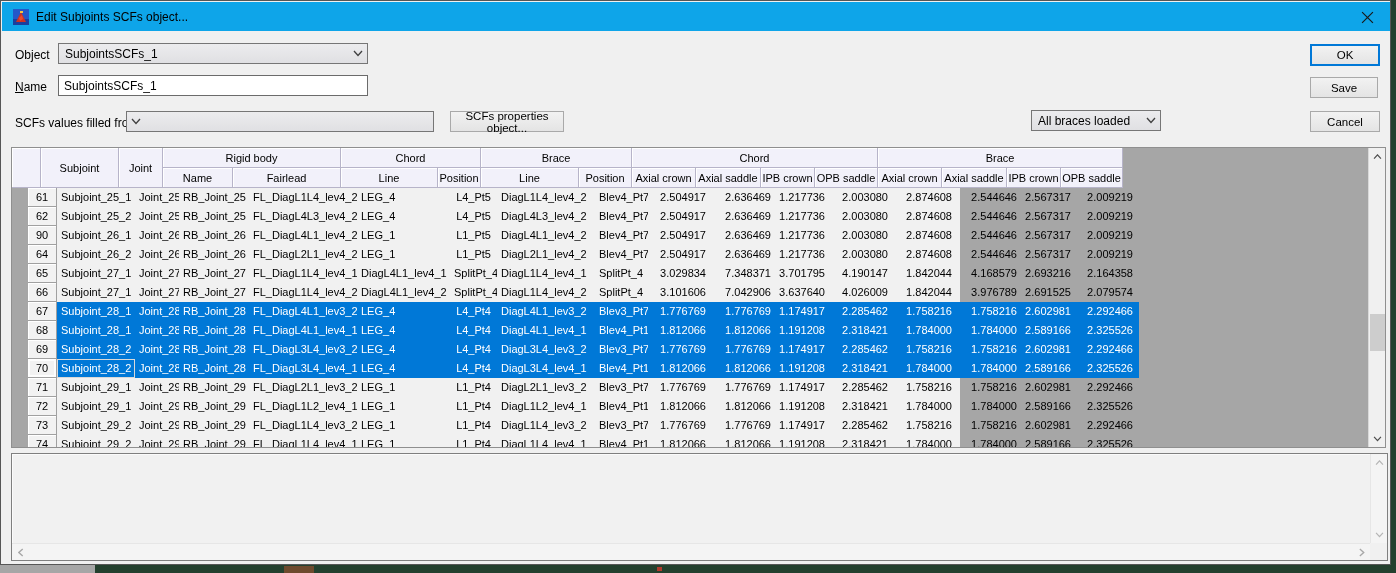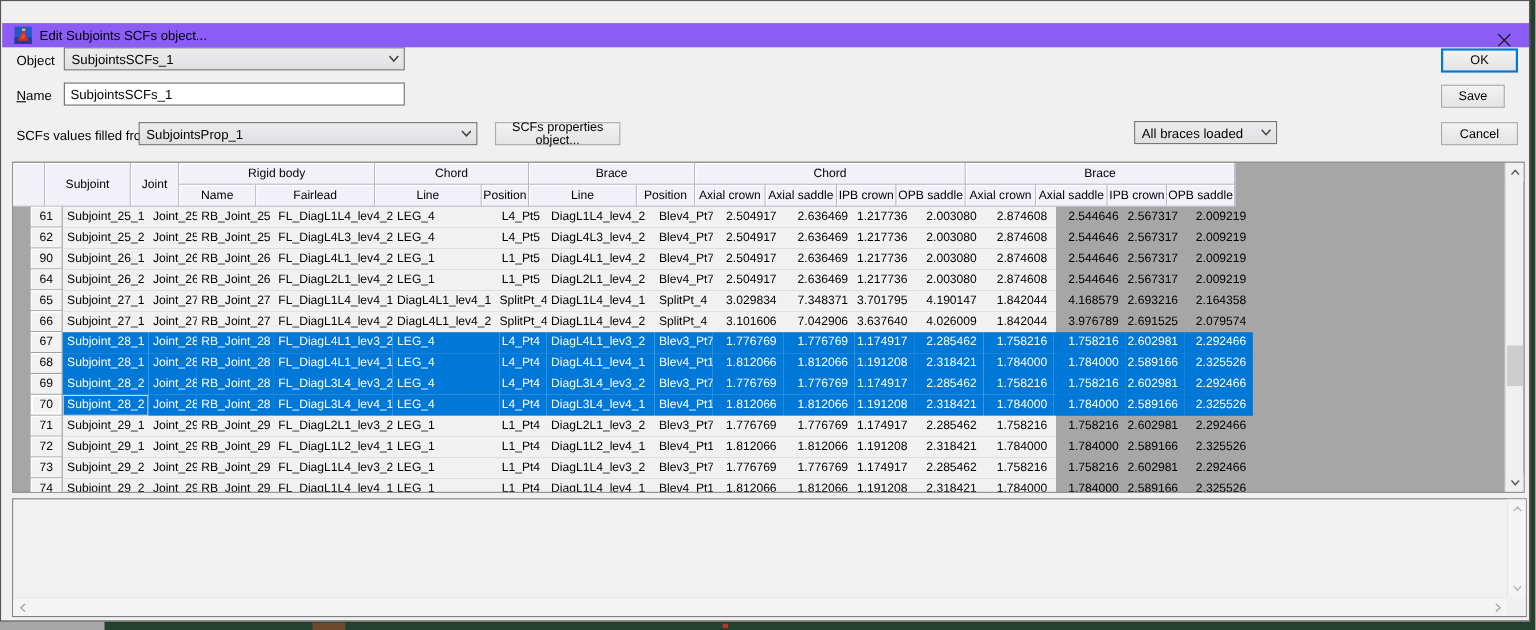--- a/index.html
+++ b/index.html
@@ -8,22 +8,22 @@
 
   
   .desk-gray { position:absolute; left:0; top:565px; width:95px; height:8px; background:#a6a6a6; }
   .desk-brown { position:absolute; left:284px; top:566px; width:30px; height:7px; background:#6e4a2d; }
   .desk-red { position:absolute; left:657px; top:567px; width:5px; height:4px; background:#b03a2e; }
 
   .dialog { position:absolute; left:0; top:0; width:1391px; height:565px;
             background:#f0f0f0; border:1px solid #565656; }
 
   
-  .titlebar { position:absolute; left:1px; top:1px; width:1388px; height:22px; background:#8b5cf6;
-              display:flex; align-items:center;margin-top:19px; }
+  .titlebar { position:absolute; left:1px; top:1px; width:1388px; height:29px; background:#0ea5e9;
+              display:flex; align-items:center; }
   .app-icon { width:16px; height:16px; margin-left:11px; flex:0 0 auto; }
   .title-text { margin-left:7px; font-size:12px; color:#000; }
   .close-btn { position:absolute; right:8px; top:4px; width:30px; height:22px;
                display:flex; align-items:center; justify-content:center; cursor:default; }
 
   
   .lbl { position:absolute; font-size:12px; color:#000; }
   .mnemonic::first-letter { text-decoration: underline; }
   .combo { position:absolute; height:21px; background:linear-gradient(#ececee,#e0e0e3);
            border:1px solid #767676; display:flex; align-items:center; }
@@ -101,39 +101,38 @@
             <path d="M1 1 L5 5.5 L9 1" stroke="#404040" stroke-width="1.3" fill="none"></path>
           </svg>
       </span>
     </div>
 
     <span class="lbl mnemonic" style="left:14px; top:79px;">Name</span>
     <input class="textbox" style="left: 57px; top: 74px; width: 310px;" value="SubjointsSCFs_1">
 
     <span class="lbl" style="left:14px; top:115px;">SCFs values filled from</span>
     <div class="combo" style="left:125px; top:110px; width:308px;">
-      <span class="cv">SubjointsProp_1</span>
       <span class="chev">
         <svg width="10" height="7" viewBox="0 0 10 7">
             <path d="M1 1 L5 5.5 L9 1" stroke="#404040" stroke-width="1.3" fill="none"></path>
           </svg>
       </span>
     </div>
     <button class="pushbtn" style="left:449px; top:110px; width:114px; height:21px;">SCFs properties object...</button>
     <div class="combo" style="left:1030px; top:109px; width:130px;">
       <span class="cv">All braces loaded</span>
       <span class="chev">
         <svg width="10" height="7" viewBox="0 0 10 7">
             <path d="M1 1 L5 5.5 L9 1" stroke="#404040" stroke-width="1.3" fill="none"></path>
           </svg>
       </span>
     </div>
 
     <button class="pushbtn btn-ok" style="left:1309px; top:43px; width:70px; height:22px;">OK</button>
-    <button class="pushbtn" style="left:1309px; top:76px; width:58px; height:21px;">Save</button>
+    <button class="pushbtn" style="left:1309px; top:76px; width:68px; height:21px;">Save</button>
     <button class="pushbtn" style="left:1309px; top:110px; width:70px; height:21px;">Cancel</button>
 
     <div class="grid">
       <div class="grid-content">
           <div class="hcell" style="left: 0px; top: 0px; width: 29px; height: 40px;"></div>
           <div class="hcell" style="left: 29px; top: 0px; width: 78px; height: 40px;">Subjoint</div>
           <div class="hcell" style="left: 107px; top: 0px; width: 44px; height: 40px;">Joint</div>
           <div class="hcell" style="left: 151px; top: 0px; width: 178px; height: 20px;">Rigid body</div>
           <div class="hcell" style="left: 329px; top: 0px; width: 140px; height: 20px;">Chord</div>
           <div class="hcell" style="left: 469px; top: 0px; width: 151px; height: 20px;">Brace</div>

